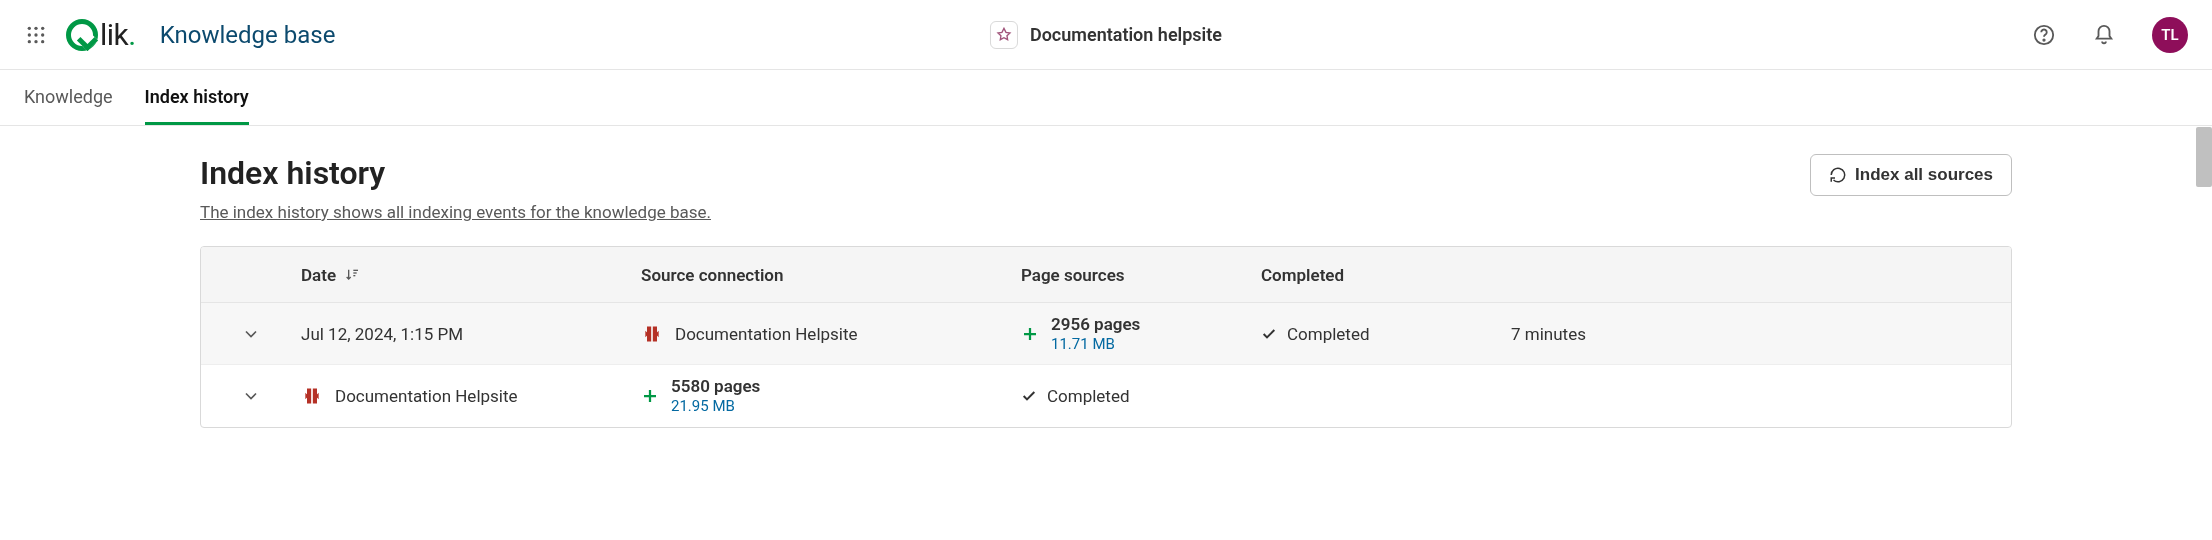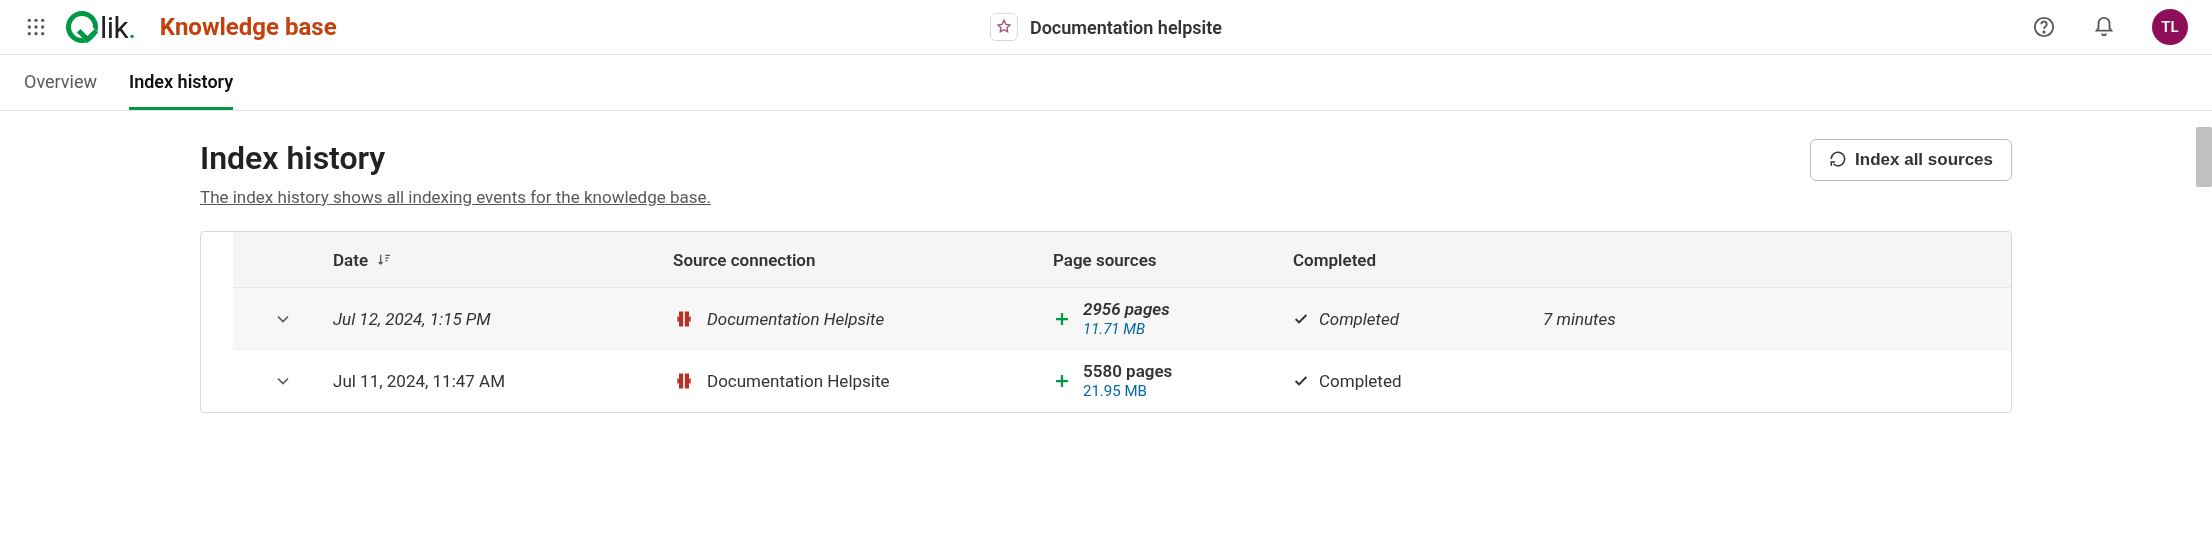--- a/index.html
+++ b/index.html
@@ -10,21 +10,21 @@
     width: 2212px;
     height: 540px;
     overflow: hidden;
     position: relative;
   }
 
   
   .topbar {
     display: flex;
     align-items: center;
-    height: 55px;
+    height: 70px;
     border-bottom: 1px solid #e5e5e5;
     padding: 0 24px;
     position: relative;
   }
   .app-launcher {
     width: 24px; height: 24px;
     display: inline-flex; align-items: center; justify-content: center;
     margin-right: 18px;
     color: #595959;
   }
@@ -51,22 +51,22 @@
     position: absolute;
     right: -2px; bottom: -2px;
     width: 10px; height: 10px;
     border-bottom: 5px solid #009845;
     border-right: 5px solid #009845;
     transform: rotate(45deg);
     background: #fff;
   }
   .breadcrumb {
     font-size: 24px;
-    color: #c2410c;
-    font-weight: 700;
+    color: #0c4a6e;
+    font-weight: 400;
     text-align: center;
   }
 
   .center-pill {
     position: absolute;
     left: 50%;
     transform: translateX(-50%);
     display: flex;
     align-items: center;
     gap: 12px;
@@ -144,39 +144,39 @@
     color: #222;
   }
   .page-subtitle {
     font-size: 17px;
     color: #595959;
     margin-top: 10px;
     text-decoration: underline;
   }
   .index-btn {
     display: inline-flex;
+    align-items: center;
     gap: 8px;
     border: 1px solid #bfbfbf;
     border-radius: 6px;
     background: #fff;
     padding: 10px 18px;
     font-size: 17px;
     font-weight: 600;
     color: #333;
     cursor: pointer;
   }
   .index-btn svg { width: 18px; height: 18px; }
 
   
   .table {
     margin-top: 24px;
     border: 1px solid #d9d9d9;
     border-radius: 4px;
     overflow: hidden;
-    padding-left: 32px;
   }
   .thead, .trow {
     display: grid;
     grid-template-columns: 100px 340px 380px 240px 250px 1fr;
     align-items: center;
   }
   .thead {
     background: #f5f5f5;
     height: 56px;
     font-size: 17px;
@@ -188,21 +188,21 @@
   .sort-icon { width: 16px; height: 16px; color: #595959; }
 
   .trow {
     min-height: 62px;
     border-bottom: 1px solid #eee;
     font-size: 17px;
     color: #333;
     padding: 6px 0;
   }
   .trow:last-child { border-bottom: none; }
-  .trow.alt { background: #f7f7f7; font-style: italic; }
+  .trow.alt { background: #f7f7f7; }
 
   .expand-cell {
     display: flex; justify-content: center;
   }
   .chev {
     width: 20px; height: 20px;
     color: #595959;
     cursor: pointer;
   }
 
@@ -285,21 +285,21 @@
       <svg viewBox="0 0 24 24" width="22" height="22" fill="none" stroke="currentColor" stroke-width="2">
           <path d="M6 8a6 6 0 1 1 12 0v5l2 3H4l2-3V8z"></path>
           <path d="M10 19a2 2 0 0 0 4 0"></path>
         </svg>
     </span>
     <span class="avatar">TL</span>
   </div>
 </div>
 
 <div class="tabs">
-  <div class="tab">Overview</div>
+  <div class="tab">Knowledge</div>
   <div class="tab active">Index history</div>
 </div>
 
 <div class="main">
   <div class="page-header">
     <div>
       <div class="page-title">Index history</div>
       <div class="page-subtitle">The index history shows all indexing events for the knowledge base.</div>
     </div>
     <button class="index-btn">
@@ -368,21 +368,20 @@
       </div>
       <div>7 minutes</div>
     </div>
 
     <div class="trow">
       <div class="expand-cell">
         <svg class="chev" viewBox="0 0 24 24" fill="none" stroke="currentColor" stroke-width="2">
             <path d="M6 9l6 6 6-6"></path>
           </svg>
       </div>
-      <div>Jul 11, 2024, 11:47 AM</div>
       <div class="source-cell">
         <span class="src-icon">
           <svg viewBox="0 0 24 24" width="20" height="20" fill="currentColor">
               <path d="M6 3h5v18H6zM13 3h5v18h-5z"></path>
               <path d="M4 8l4 4-4 4zM20 8l-4 4 4 4z"></path>
             </svg>
         </span>
         <span>Documentation Helpsite</span>
       </div>
       <div class="page-change-cell">

